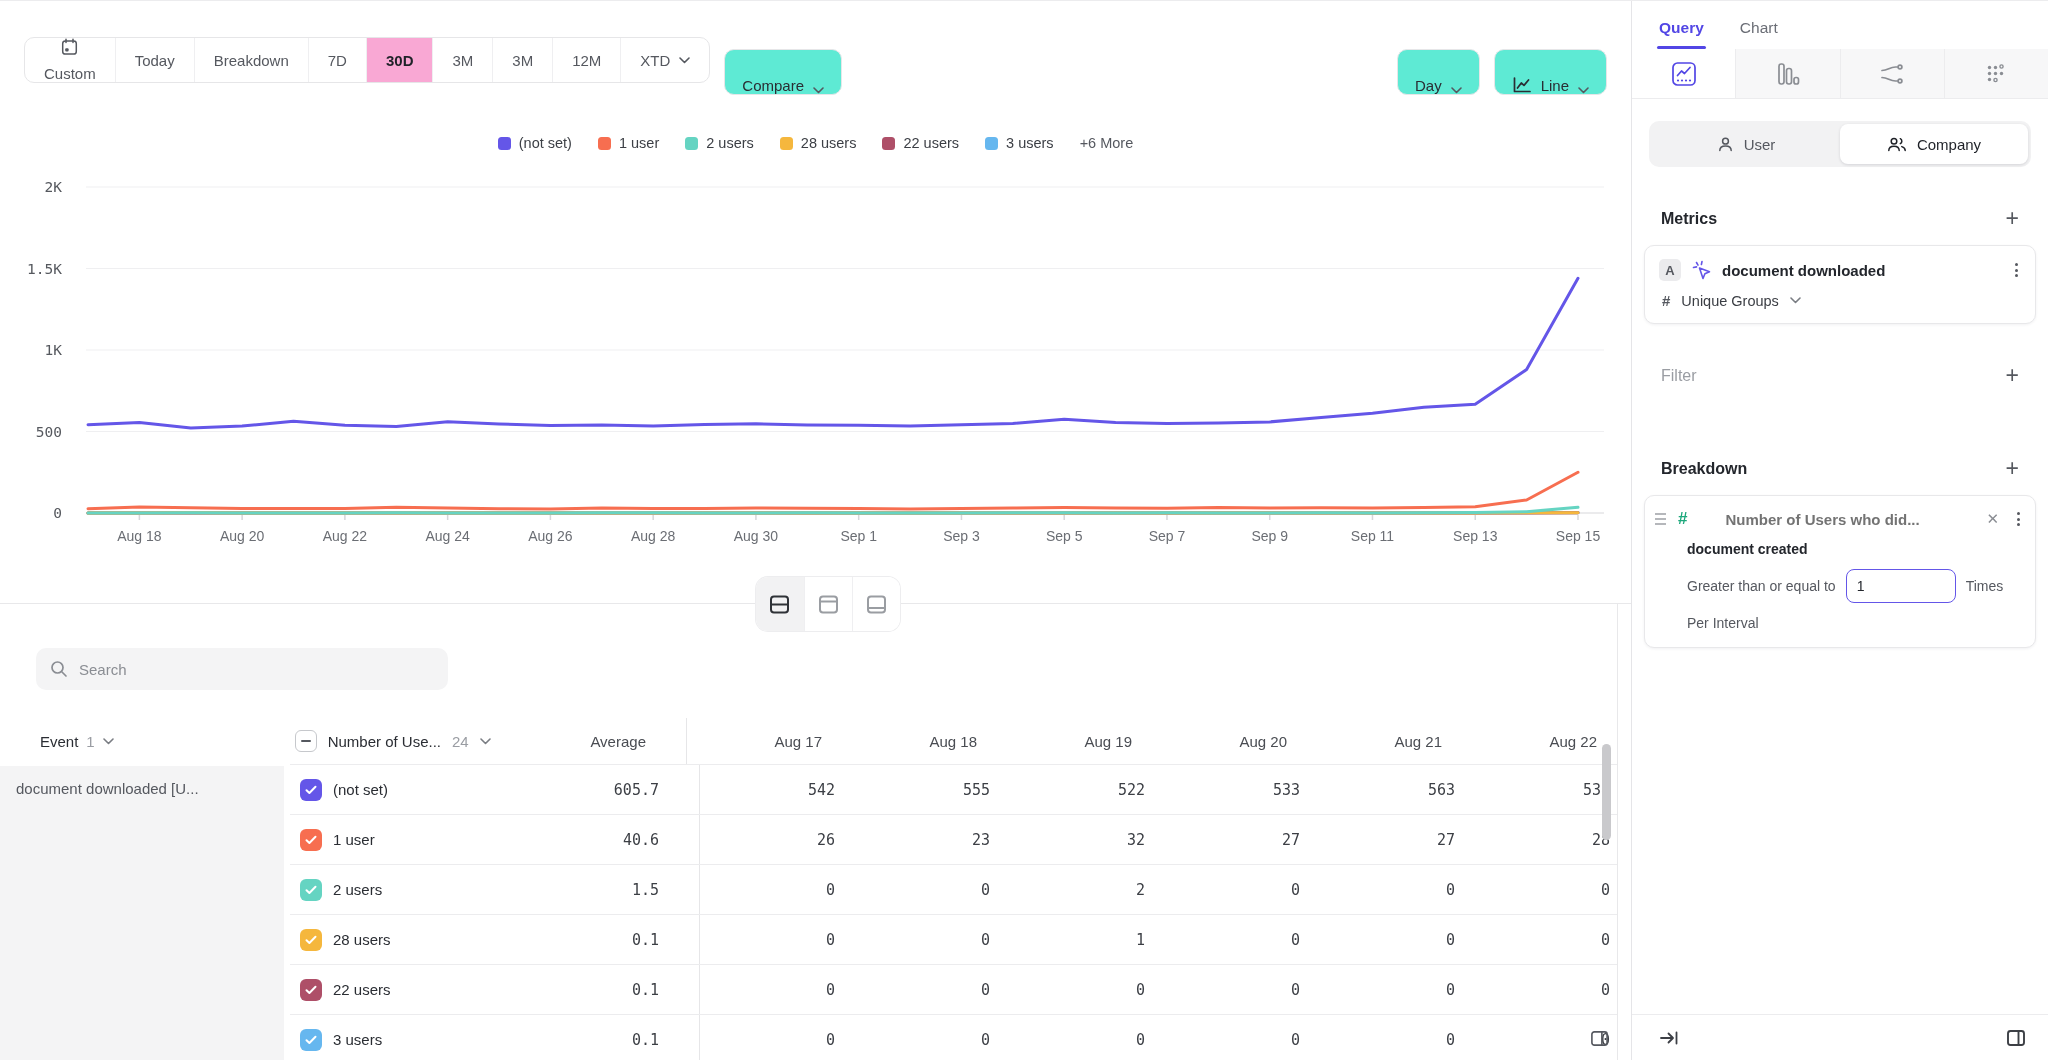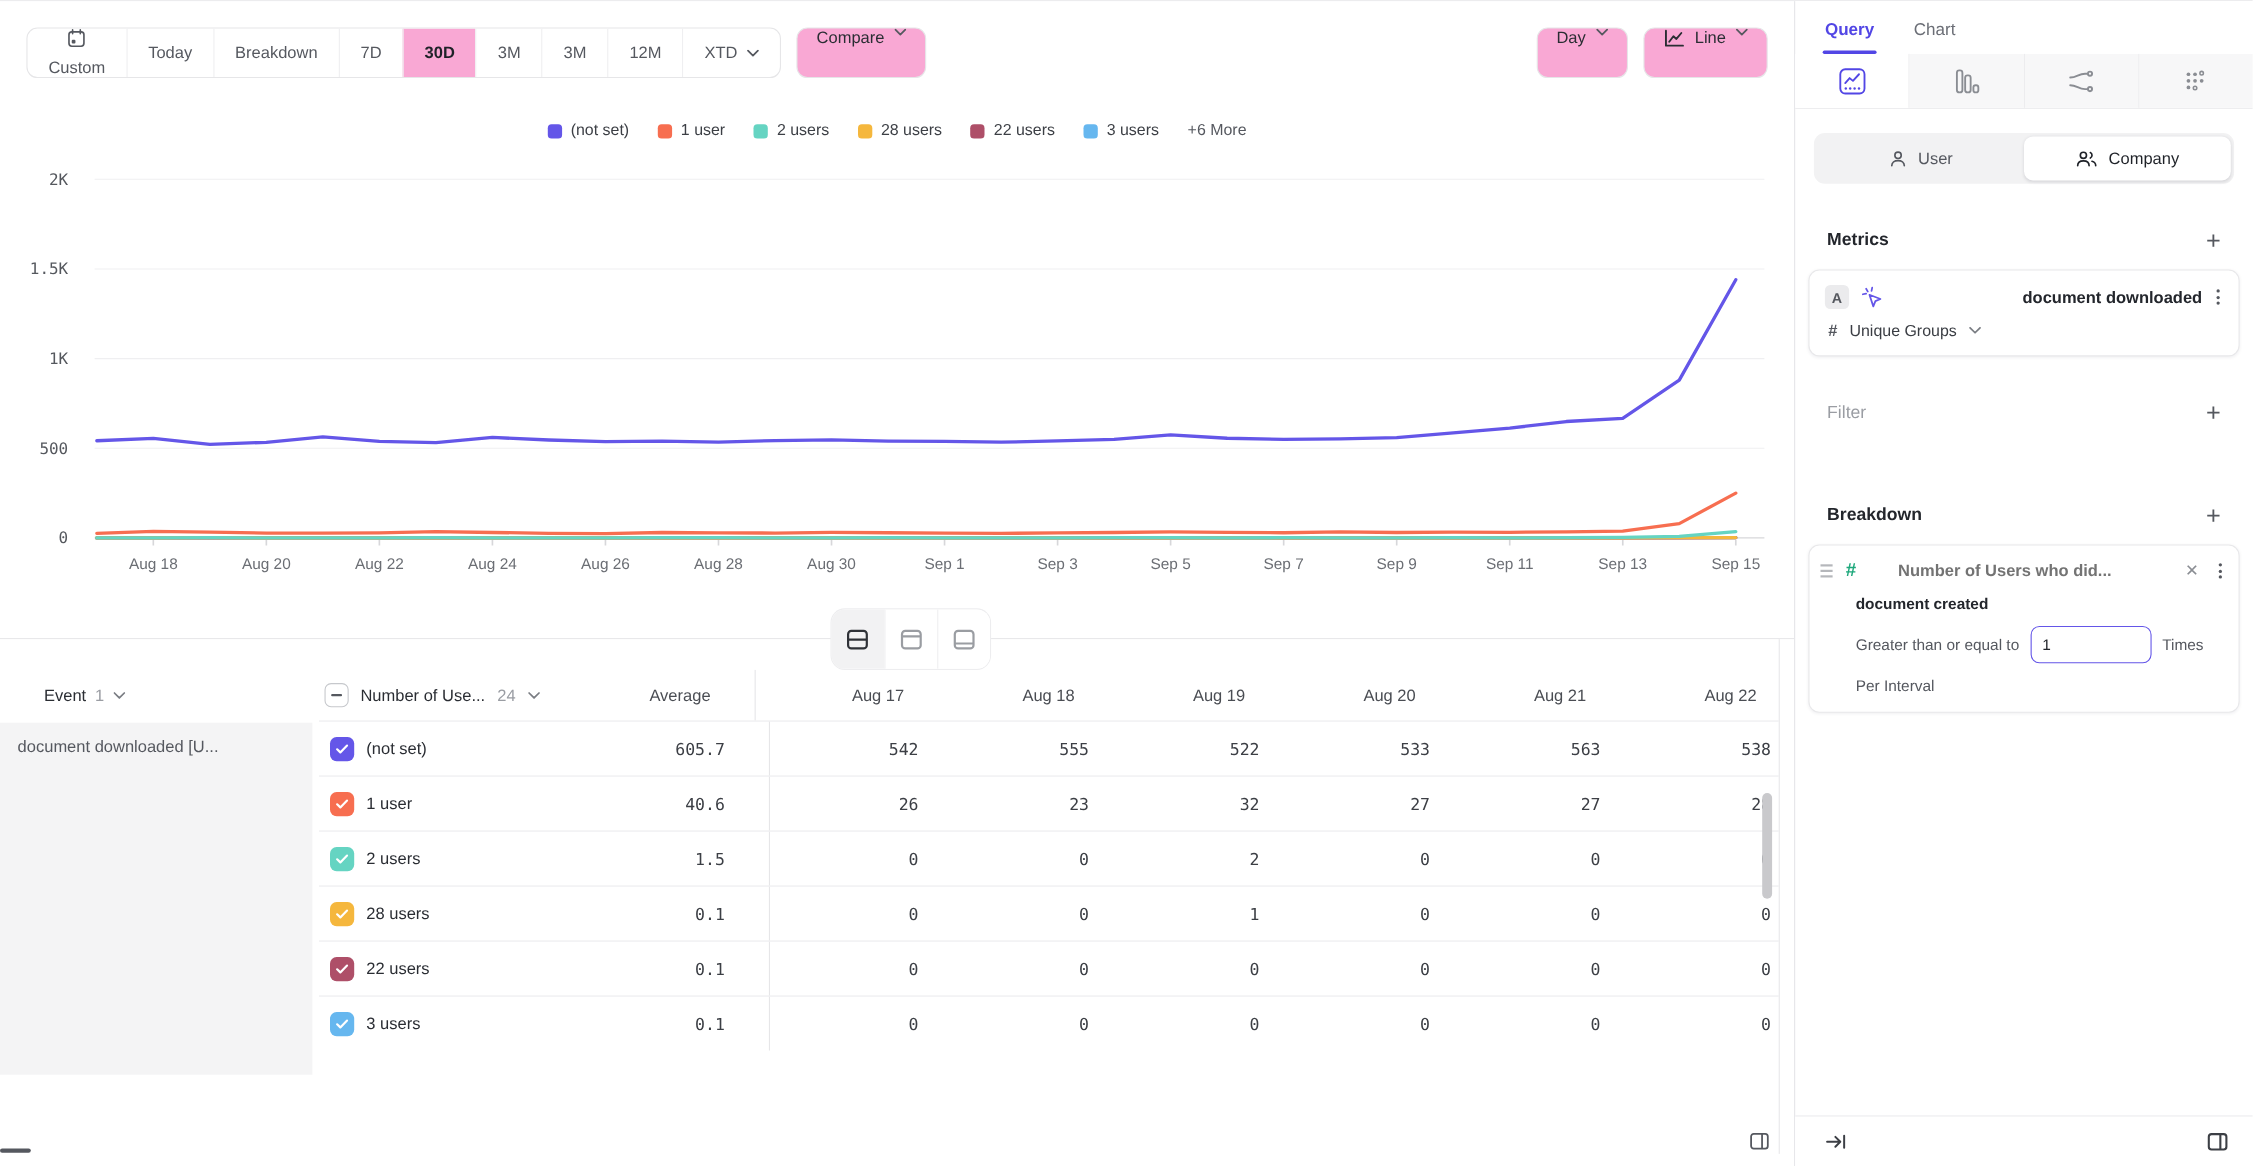--- a/index.html
+++ b/index.html
@@ -9,21 +9,21 @@
   .mono { font-family:"DejaVu Sans Mono", monospace; }
 
   
   .main { flex:1; position:relative; overflow:hidden; }
   .toolbar { display:flex; align-items:center; padding:24px 24px 0; }
   .range-group { display:flex; border:1px solid #e6e6e8; border-radius:10px; overflow:hidden; background:#fff; height:46px; }
   .range-btn { display:flex; align-items:center; gap:9px; padding:0 19px; font-size:15px; color:#55585f; cursor:pointer; border-left:1px solid #efeff1; }
   .range-btn:first-child { border-left:none;flex-direction:column; }
   .range-btn.active { background:#f9a8d4; color:#1f2228; font-weight:bold; }
   .r-ic, .r-chev { display:flex; align-items:center; color:#55585f; }
-  .btn { display:flex; align-items:flex-start; gap:9px; border:1px solid #e6e6e8; border-radius:10px; height:46px; padding:0 17px; font-size:15px; font-weight:500; color:#2a2d33; background:#f9a8d4; cursor:pointer; }
+  .btn { display:flex; align-items:flex-end; gap:9px; border:1px solid #e6e6e8; border-radius:10px; height:46px; padding:0 17px; font-size:15px; font-weight:500; color:#2a2d33; background:#5eead4; cursor:pointer;margin-top:24px; }
   .btn .chev { color:#55585f; }
   .toolbar-spacer { flex:1; }
   .compare { margin-left:14px; }
   .interval { margin-right:14px; }
 
   .legend { margin-top:40px; display:flex; justify-content:center; align-items:center; gap:26px; font-size:14.5px; color:#3c3f45; }
   .legend-item { display:flex; align-items:center; gap:8px; cursor:pointer; }
   .sw { width:13px; height:13px; border-radius:3.5px; display:inline-block; }
   .legend-more { color:#55585f; cursor:pointer; }
 
@@ -81,21 +81,21 @@
   .seg-control { margin:0 5px; background:#f2f2f3; border-radius:10px; height:46px; display:flex; padding:3px; }
   .seg { flex:1; display:flex; align-items:center; justify-content:center; gap:10px; font-size:15px; color:#55585f; border-radius:8px; cursor:pointer; }
   .seg.active { background:#fff; color:#1f2228; font-weight:500; box-shadow:0 1px 3px rgba(25,25,50,.14); }
   .section-head { margin:40px 17px 0; display:flex; align-items:center; justify-content:space-between; }
   .section-head .st { font-size:16px; font-weight:bold; color:#23262c; }
   .section-head.muted .st { color:#9a9da3; font-weight:500; }
   .plus { font-size:23px; font-weight:300; color:#55585f; cursor:pointer; line-height:1; }
   .card { margin-top:15px; border:1px solid #e8e8ea; border-radius:10px; box-shadow:0 1px 3px rgba(20,20,45,.06); padding:13px 14px 14px; background:#fff; }
   .card-row1 { display:flex; align-items:center; gap:10px; }
   .a-badge { width:22px; height:22px; border-radius:5px; background:#ebebed; color:#55585f; font-size:13px; font-weight:bold; display:flex; align-items:center; justify-content:center; flex:none; }
-  .metric-name { font-size:15px; font-weight:bold; color:#23262c; flex:1;text-align:right; }
+  .metric-name { font-size:15px; font-weight:bold; color:#23262c; flex:1; }
   .kebab { display:flex; flex-direction:column; gap:2.6px; padding:3px; cursor:pointer; }
   .kebab i { width:3px; height:3px; border-radius:50%; background:#55585f; display:block; }
   .measure-row { margin-top:11px; padding-left:3px; display:flex; align-items:center; gap:11px; cursor:pointer; }
   .hash-gray { font-size:15px; font-weight:bold; color:#55585f; }
   .measure-label { font-size:14.5px; color:#3a3d43; }
   .bd-card { padding:13px 12px 16px 8px; }
   .drag { display:flex; flex-direction:column; gap:3px; cursor:grab; padding:2px; }
   .drag i { display:block; width:11px; height:1.8px; background:#b5b7bb; }
   .hash-green { font-size:17px; font-weight:bold; color:#1EA87C; }
   .bd-title { font-size:15px; font-weight:bold; color:#737373; flex:1;padding-left:28px; }
@@ -285,20 +285,29 @@
         <div class="lt">
           <svg width="23" height="21" viewBox="0 0 23 21" fill="none" stroke="#9a9da2" stroke-width="2">
               <rect x="3" y="2.5" width="17" height="16" rx="3"></rect>
               <path d="M3 14h17"></path>
             </svg>
         </div>
       </div>
     </div>
 
     <div class="bottom-section">
+      <div class="search-bar">
+        <span style="display:flex">
+          <svg width="18" height="18" viewBox="0 0 18 18" fill="none" stroke="#8a8d93" stroke-width="1.7" stroke-linecap="round">
+              <circle cx="7.5" cy="7.5" r="5.5"></circle>
+              <path d="M12 12l4 4"></path>
+            </svg>
+        </span>
+        <input type="text" placeholder="Search" style="">
+      </div>
 
       <div class="grid-table">
         <div class="t-head">
           <div class="col-event">
             <b>Event</b>
             <span class="count">1</span>
             <span class="chev">
               <svg width="11" height="7" viewBox="0 0 11 7">
                   <path d="M1 1l4.5 4.5L10 1" fill="none" stroke="currentColor" stroke-width="1.6" stroke-linecap="round" stroke-linejoin="round"></path>
                 </svg>

